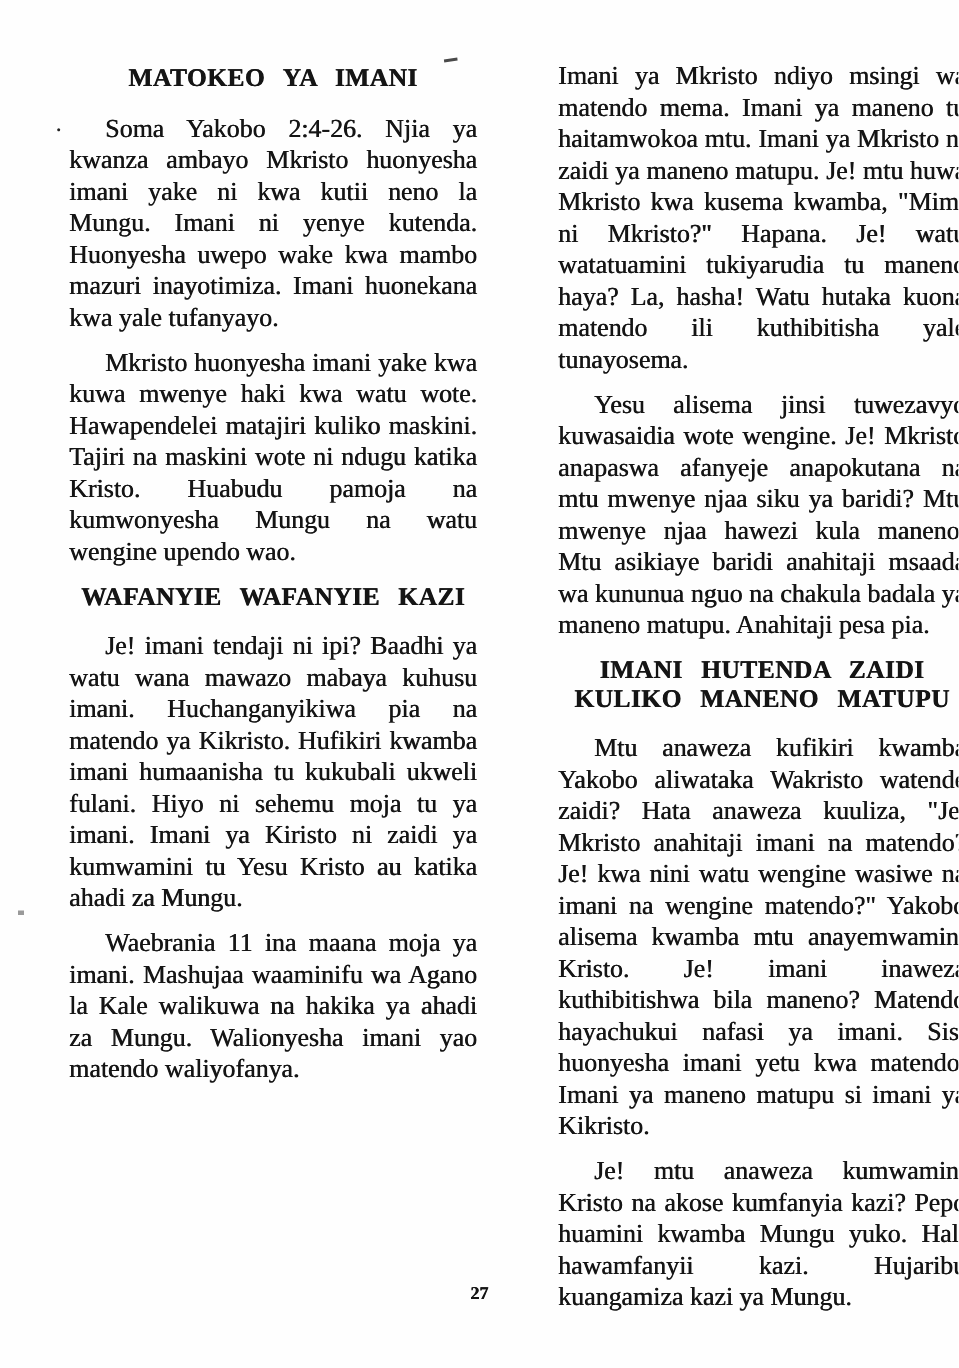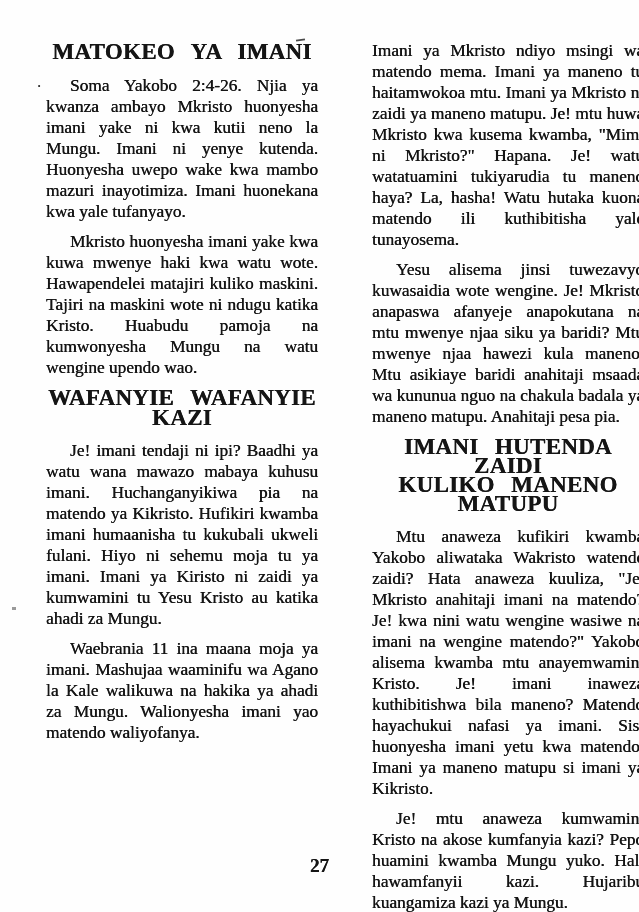--- a/index.html
+++ b/index.html
@@ -26,38 +26,38 @@
     text-shadow: 0.35px 0 0 currentColor; 
   }
   .col-left  { left: 46px; }
   .col-right { left: 344px; margin-left: 28px; }
   .para {
     margin: 0 0 9px 0;
     text-indent: 24px;
   }
   .para.noindent { text-indent: 0; }
   .heading {
-    font-size: 23px;
+    font-size: 17px;
     font-weight: bold;
     text-align: center;
     text-indent: 0;
     word-spacing: 0.45em;
     letter-spacing: 0.3px;
     margin: 2px 0 13px 0;
     line-height: 20px;
   }
   .heading.mid { margin: 10px 0 12px 0; }
   .heading.twoline { margin: 10px 0 13px 0; line-height: 19px; }
   .page-number {
     position: absolute;
     top: 855px;
     left: 0;
     width: 100%;
     text-align: center;
-    font-size: 19px;
+    font-size: 12px;
     font-weight: bold;
     text-shadow: 0.3px 0 0 currentColor;
   }
   
   .stray-dot {
     position: absolute;
     left: 37px;
     top: 72px;
     font-size: 17px;
     color: #222;

